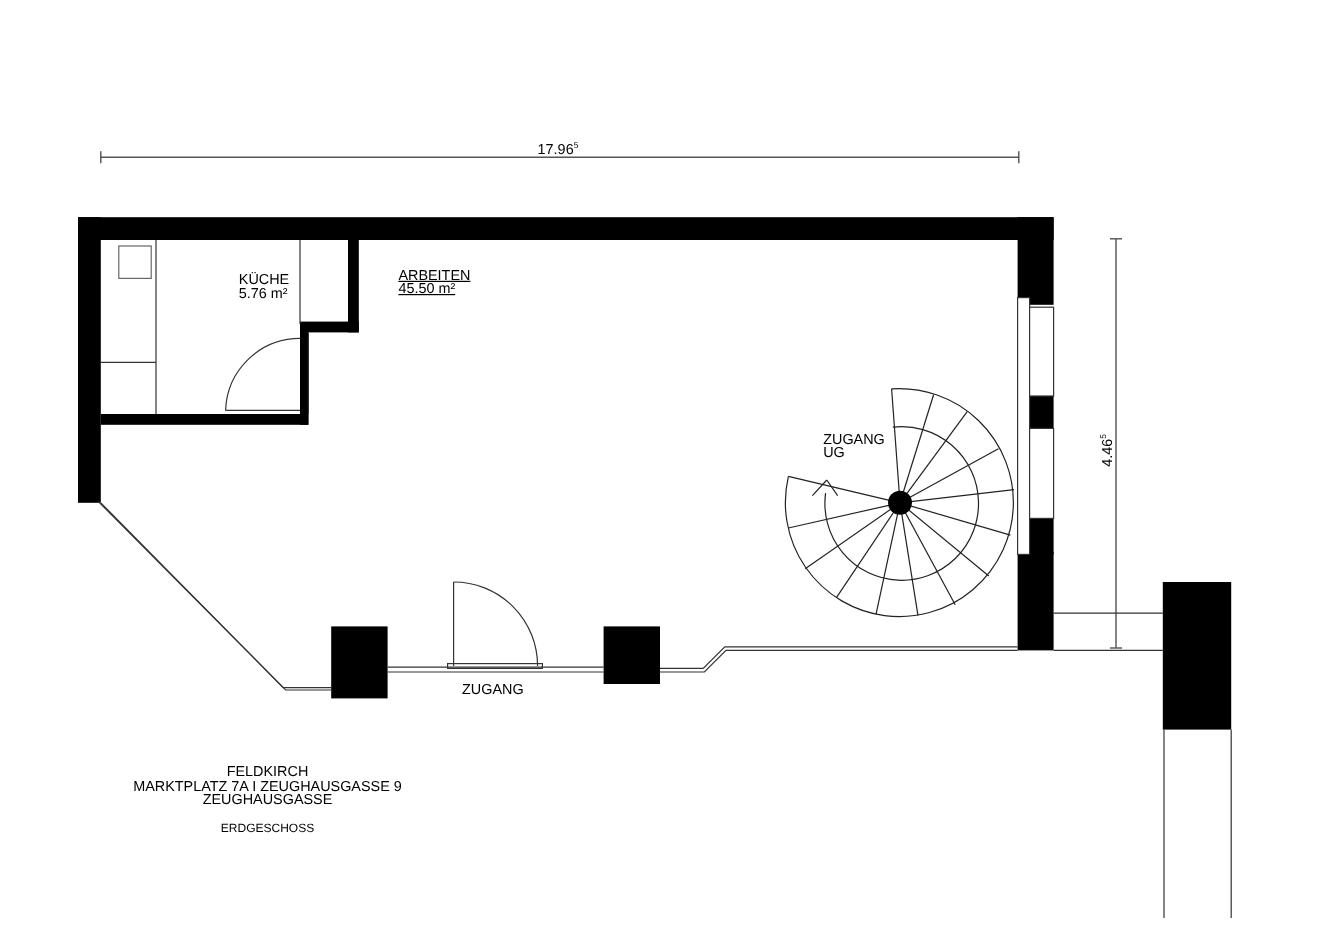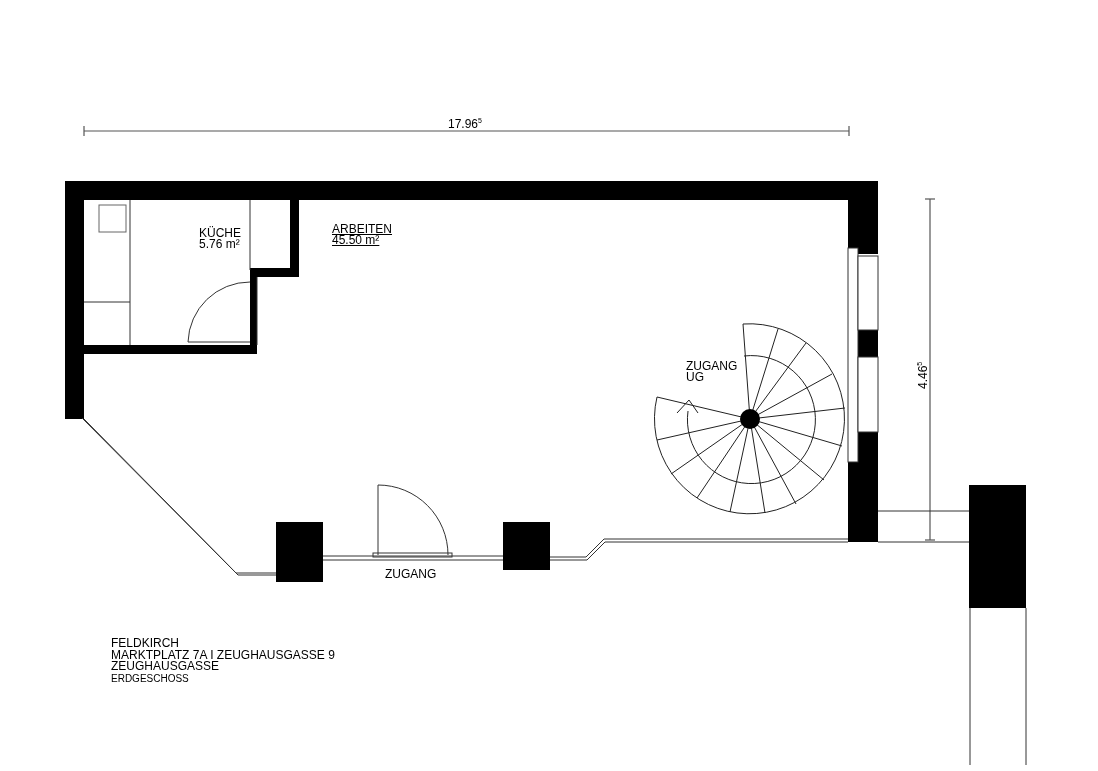--- a/index.html
+++ b/index.html
@@ -4,23 +4,23 @@
   <style>
     html, body { margin: 0; padding: 0; background: #ffffff; }
     body { width: 1098px; height: 771px; position: relative; overflow: hidden;
            font-family: "Liberation Sans", sans-serif; color: #000; }
     svg.plan { position: absolute; left: 0; top: 0; }
     .lbl { position: absolute; font-size: 12px; line-height: 11px; white-space: nowrap; }
     .lbl span { display: block; }
     .dim-h { position: absolute; font-size: 12px; }
     .dim-v { position: absolute; font-size: 12px; transform: rotate(-90deg); transform-origin: left top; }
     sup { font-size: 7px; vertical-align: 5px; }
-    .info { position: absolute; left: 111px; top: 638px; font-size: 12px; line-height: 11.5px; }
+    .info { position: absolute; left: 111px; top: 638px; font-size: 12px; line-height: 11.5px; text-align: center; }
     .info span { display: block; }
-    .info .floor { font-size: 10px; }
+    .info .floor { font-size: 10px; margin-top: 12px; }
   </style>
 </head>
 <body>
 
 <svg class="plan" width="1098" height="771" viewBox="0 0 1098 771">
 
   <g stroke="#555" stroke-width="1.2">
     <line x1="84" y1="131" x2="849" y2="131"></line>
     <line x1="84" y1="126" x2="84" y2="136"></line>
     <line x1="849" y1="126" x2="849" y2="136"></line>

